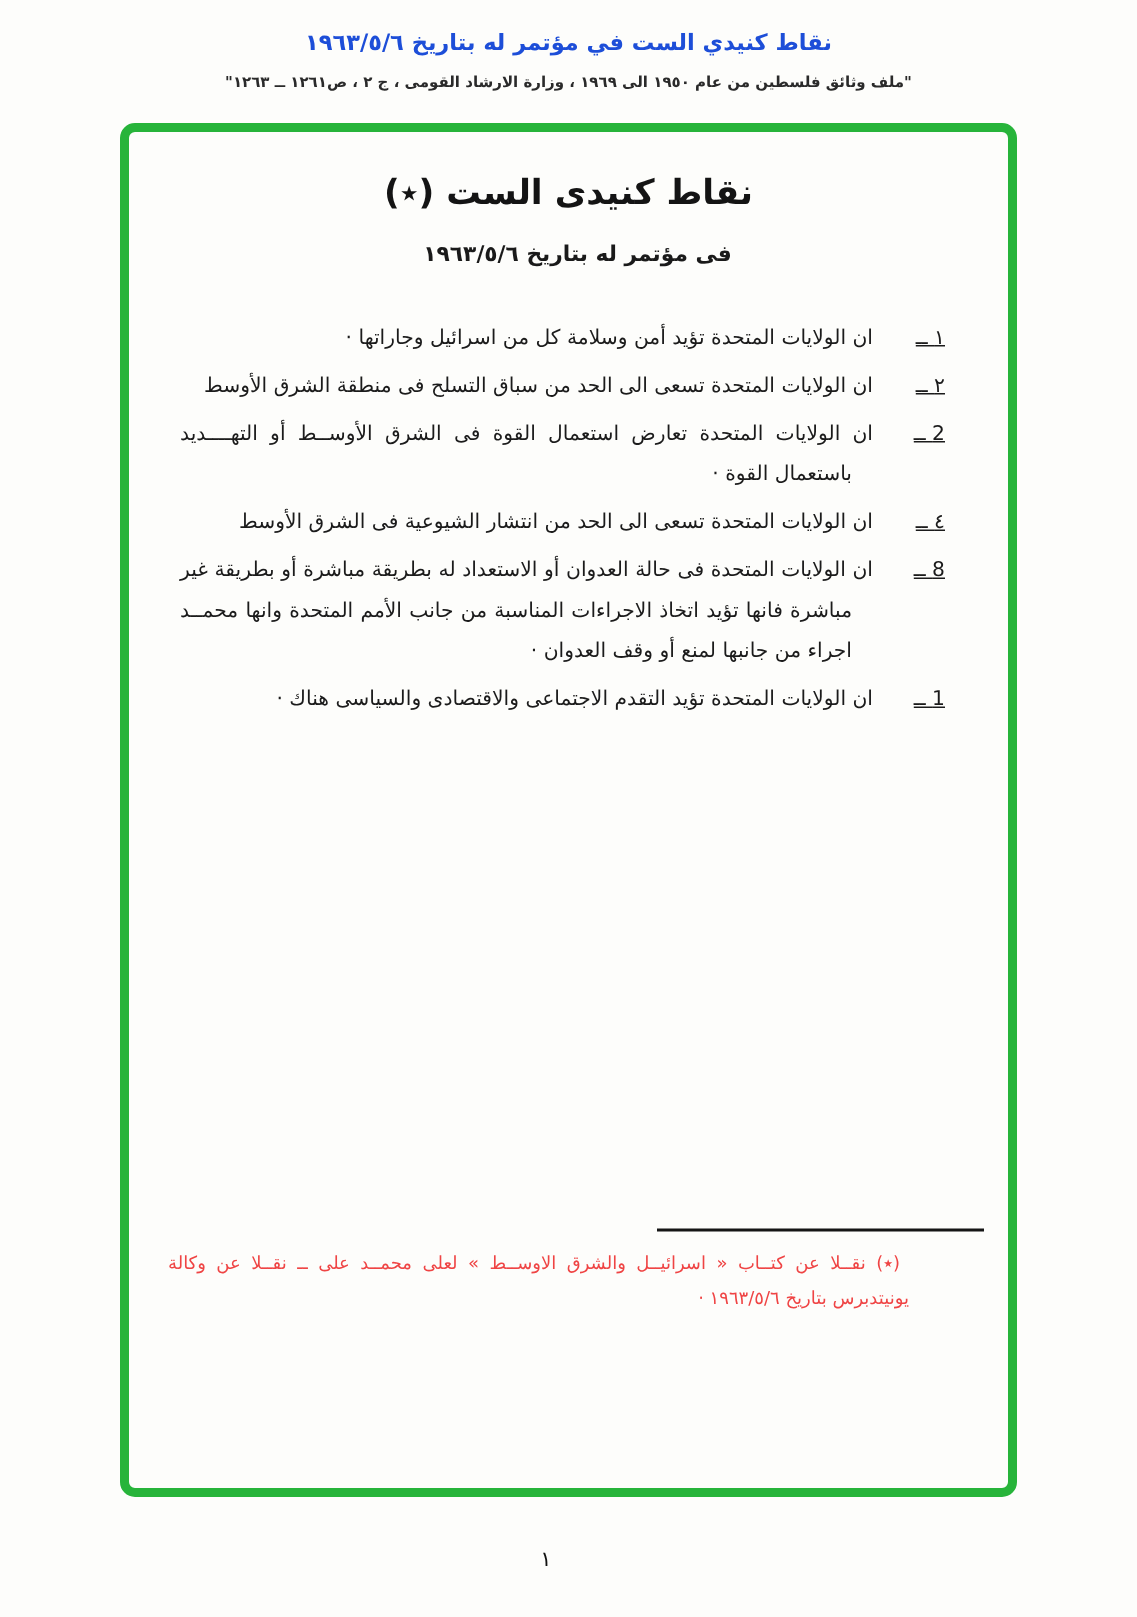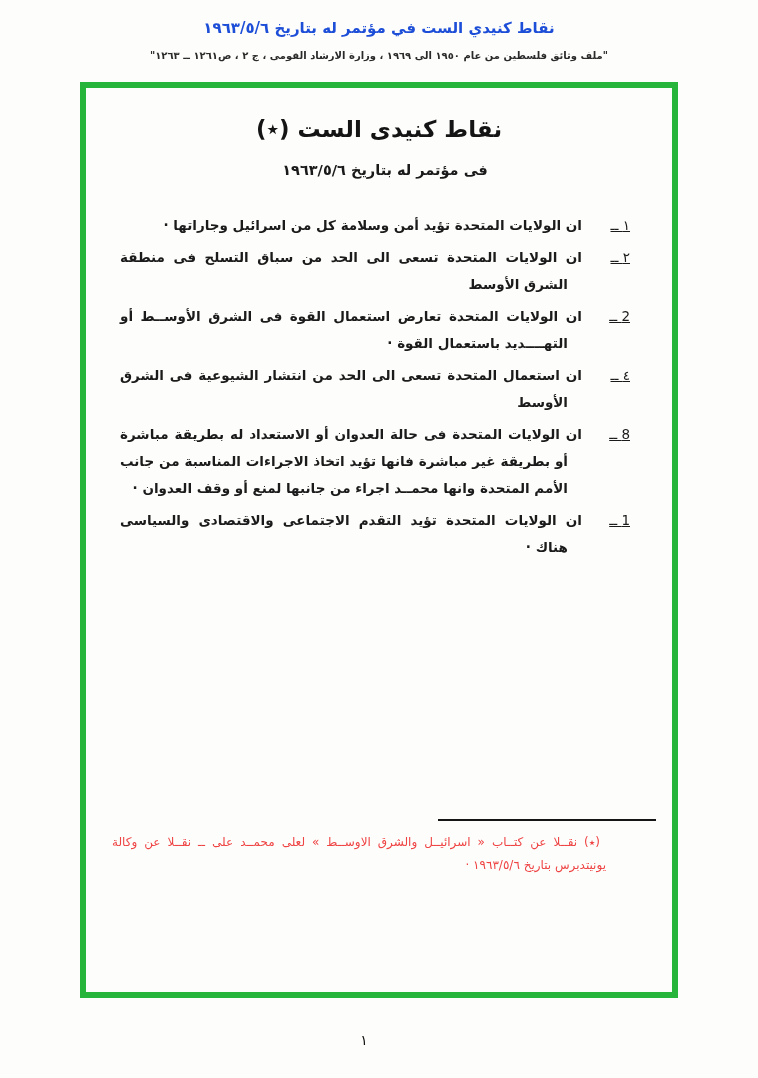--- a/index.html
+++ b/index.html
@@ -17,21 +17,21 @@
     letter-spacing:0.2px; color:#1d4ed8;
   }
   .header-source {
     position:absolute; top:50px; left:0; right:0;
     text-align:center; font-size:10px; font-weight:bold;
     color:#2a2a2a; letter-spacing:0.2px;
   }
   .green-box {
     position:absolute; left:80px; top:82px;
     width:598px; height:916px;
-    border:6px solid #27b43a; border-radius:0;
+    border:6px solid #27b43a; border-radius:10px;
     background:transparent;
   }
   .doc-title {
     position:absolute; top:28px; left:0; right:0;
     text-align:center; font-size:23px; font-weight:bold; color:#141414;
   }
   .doc-subtitle {
     position:absolute; top:74px; left:0; right:0;
     text-align:center; font-size:14.5px; font-weight:bold; color:#1a1a1a;margin-left:12px;
   }
@@ -39,21 +39,21 @@
     position:absolute; top:124px; right:42px; left:30px;
     direction:rtl;
   }
   .point {
     display:flex; align-items:flex-start;
     margin-bottom:5px; font-size:13.5px; line-height:27px; color:#1b1b1b;
   }
   .point-label { flex:0 0 48px; white-space:nowrap; font-weight:500;text-decoration:underline; }
   .point-text {
     flex:1; text-align:justify; padding-left:4px;
-    padding-right:14px; text-indent:-14px;font-weight:bold; 
+    padding-right:14px; text-indent:-14px; 
   }
   .footnote-rule {
     position:absolute; left:352px; top:731px; width:218px;
     border-top:2px solid #151515;
   }
   .footnote {
     position:absolute; top:743px; left:26px; width:494px;
     direction:rtl; text-align:justify;
     font-size:12px; line-height:23px; color:#ef4444;
     text-indent:6px;
@@ -81,21 +81,21 @@
     <div class="point">
       <span class="point-label">٢ ــ</span>
       <span class="point-text">ان الولايات المتحدة تسعى الى الحد من سباق التسلح فى منطقة الشرق الأوسط</span>
     </div>
     <div class="point">
       <span class="point-label">2 ــ</span>
       <span class="point-text">ان الولايات المتحدة تعارض استعمال القوة فى الشرق الأوســط أو التهــــديد باستعمال القوة ·</span>
     </div>
     <div class="point">
       <span class="point-label">٤ ــ</span>
-      <span class="point-text">ان استعمال المتحدة تسعى الى الحد من انتشار الشيوعية فى الشرق الأوسط</span>
+      <span class="point-text">ان الولايات المتحدة تسعى الى الحد من انتشار الشيوعية فى الشرق الأوسط</span>
     </div>
     <div class="point">
       <span class="point-label">8 ــ</span>
       <span class="point-text">ان الولايات المتحدة فى حالة العدوان أو الاستعداد له بطريقة مباشرة أو بطريقة غير مباشرة فانها تؤيد اتخاذ الاجراءات المناسبة من جانب الأمم المتحدة وانها محمــد اجراء من جانبها لمنع أو وقف العدوان ·</span>
     </div>
     <div class="point">
       <span class="point-label">1 ــ</span>
       <span class="point-text">ان الولايات المتحدة تؤيد التقدم الاجتماعى والاقتصادى والسياسى هناك ·</span>
     </div>
   </div>

